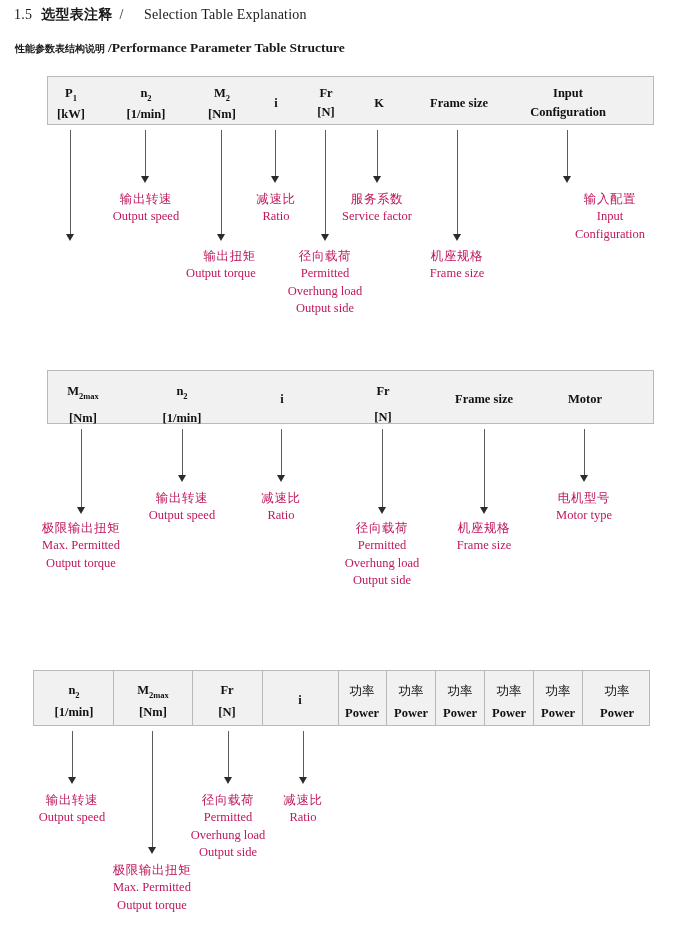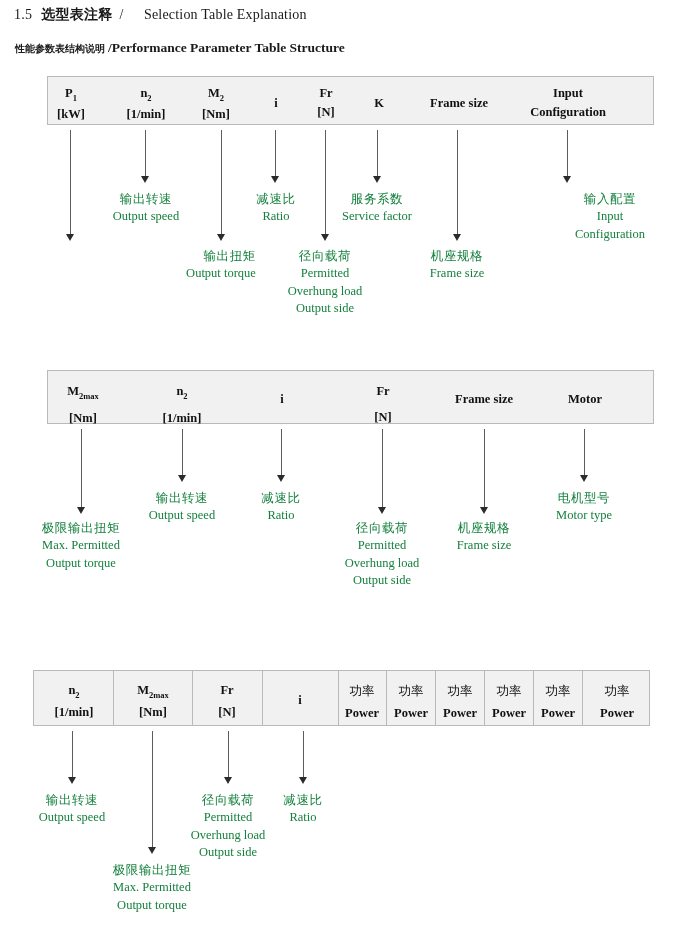--- a/index.html
+++ b/index.html
@@ -83,21 +83,21 @@
     border-top:7px solid #2b2b2b;
   }
 
   
   .lab{
     position:absolute;
     text-align:center;
     transform:translateX(-50%);
     white-space:nowrap;
     line-height:1.42;
-    color:#15803d;
+    color:#be185d;
   }
   .lab .cn{
     display:block;
     font-family:"DejaVu Sans", sans-serif;
     font-size:12.5px;
     letter-spacing:.6px;
   }
   .lab .en{
     display:block;
     font-family:"Liberation Serif", serif;
@@ -122,21 +122,21 @@
 
   <div class="tbl" style="left:47px;top:76px;width:607px;height:49px;">
     <div class="cell" style="left:23px;top:7px;">
       <span>P</span><span class="sub">1</span><br>
       <span>[kW]</span>
     </div>
     <div class="cell" style="left:98px;top:7px;">
       <span>n</span><span class="sub">2</span><br>
       <span>[1/min]</span>
     </div>
-    <div class="cell" style="left:168px;top:7px;">
+    <div class="cell" style="left:174px;top:7px;">
       <span>M</span><span class="sub">2</span><br>
       <span>[Nm]</span>
     </div>
     <div class="cell" style="left:228px;top:17px;">
       <span>i</span>
     </div>
     <div class="cell" style="left:278px;top:7px;">
       <span>Fr</span><br>
       <span>[N]</span>
     </div>

